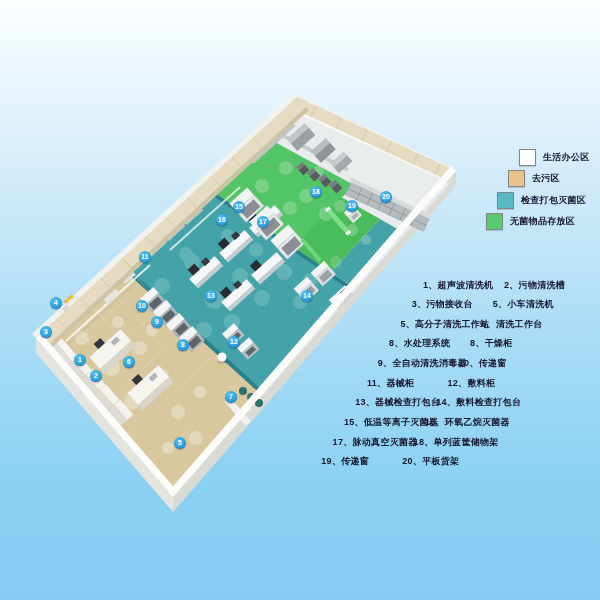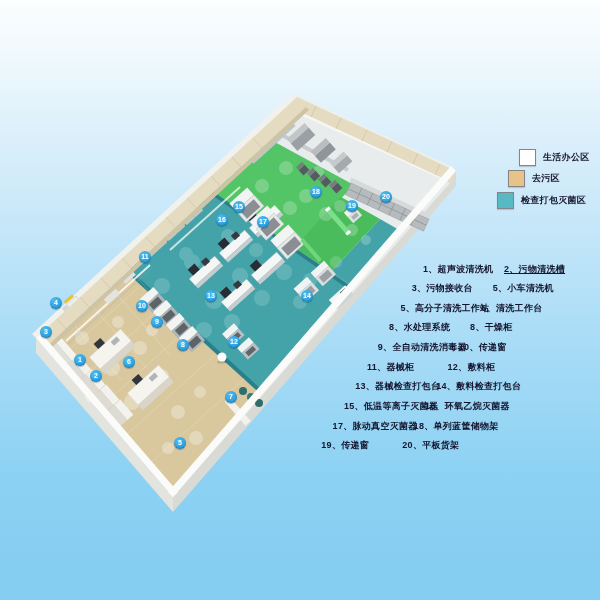--- a/index.html
+++ b/index.html
@@ -19,21 +19,21 @@
   }
   .legend-item{position:absolute;display:flex;align-items:center;}
   .legend-item:nth-child(1){left:519px;top:149px;}
   .legend-item:nth-child(2){left:508px;top:170px;font-family:Liberation Mono, monospace;}
   .legend-item:nth-child(3){left:497px;top:192px;}
   .legend-item:nth-child(4){left:486px;top:213px;}
   .legend-swatch{width:15px;height:15px;border:1px solid #858585;box-shadow:0 1px 1px rgba(0,0,0,.15);}
   .legend-label{margin-left:7px;font-size:9px;font-weight:700;color:var(--text,#15152e);white-space:nowrap;letter-spacing:.3px;}
   .eq-item{
     position:absolute;font-size:9px;font-weight:700;color:var(--text,#15152e);
-    white-space:nowrap;letter-spacing:.3px;line-height:12px;
+    white-space:nowrap;letter-spacing:.3px;line-height:12px;margin-top:16px;
   }
 </style>
 </head>
 <body>
 
 <div class="stage">
 
   <svg width="600" height="600" viewBox="0 0 600 600">
 
     <g>
@@ -408,25 +408,29 @@
       <span class="legend-label">生活办公区</span>
     </div>
     <div class="legend-item">
       <span class="legend-swatch" style="background: rgb(231, 195, 137);"></span>
       <span class="legend-label">去污区</span>
     </div>
     <div class="legend-item">
       <span class="legend-swatch" style="background: rgb(86, 185, 195);"></span>
       <span class="legend-label">检查打包灭菌区</span>
     </div>
+    <div class="legend-item">
+      <span class="legend-swatch" style="background: rgb(88, 202, 110);"></span>
+      <span class="legend-label">无菌物品存放区</span>
+    </div>
   </div>
 
   <div class="overlay" id="eqlist">
       <span class="eq-item" style="left: 423px; top: 262.5px;">1、超声波清洗机</span>
-      <span class="eq-item" style="left: 504px; top: 262.5px; text-decoration: underline;">2、污物清洗槽</span>
+      <span class="eq-item" style="left: 504px; top: 262.5px;">2、污物清洗槽</span>
       <span class="eq-item" style="left: 411.7px; top: 282.1px;">3、污物接收台</span>
       <span class="eq-item" style="left: 492.7px; top: 282.1px;">5、小车清洗机</span>
       <span class="eq-item" style="left: 400.4px; top: 301.8px;">5、高分子清洗工作站</span>
       <span class="eq-item" style="left: 481.4px; top: 301.8px;">6、清洗工作台</span>
       <span class="eq-item" style="left: 389.1px; top: 321.4px;">8、水处理系统</span>
       <span class="eq-item" style="left: 470.1px; top: 321.4px;">8、干燥柜</span>
       <span class="eq-item" style="left: 377.8px; top: 341.1px;">9、全自动清洗消毒器</span>
       <span class="eq-item" style="left: 458.8px; top: 341.1px;">10、传递窗</span>
       <span class="eq-item" style="left: 367px; top: 360.8px;">11、器械柜</span>
       <span class="eq-item" style="left: 447.5px; top: 360.8px;">12、敷料柜</span>

